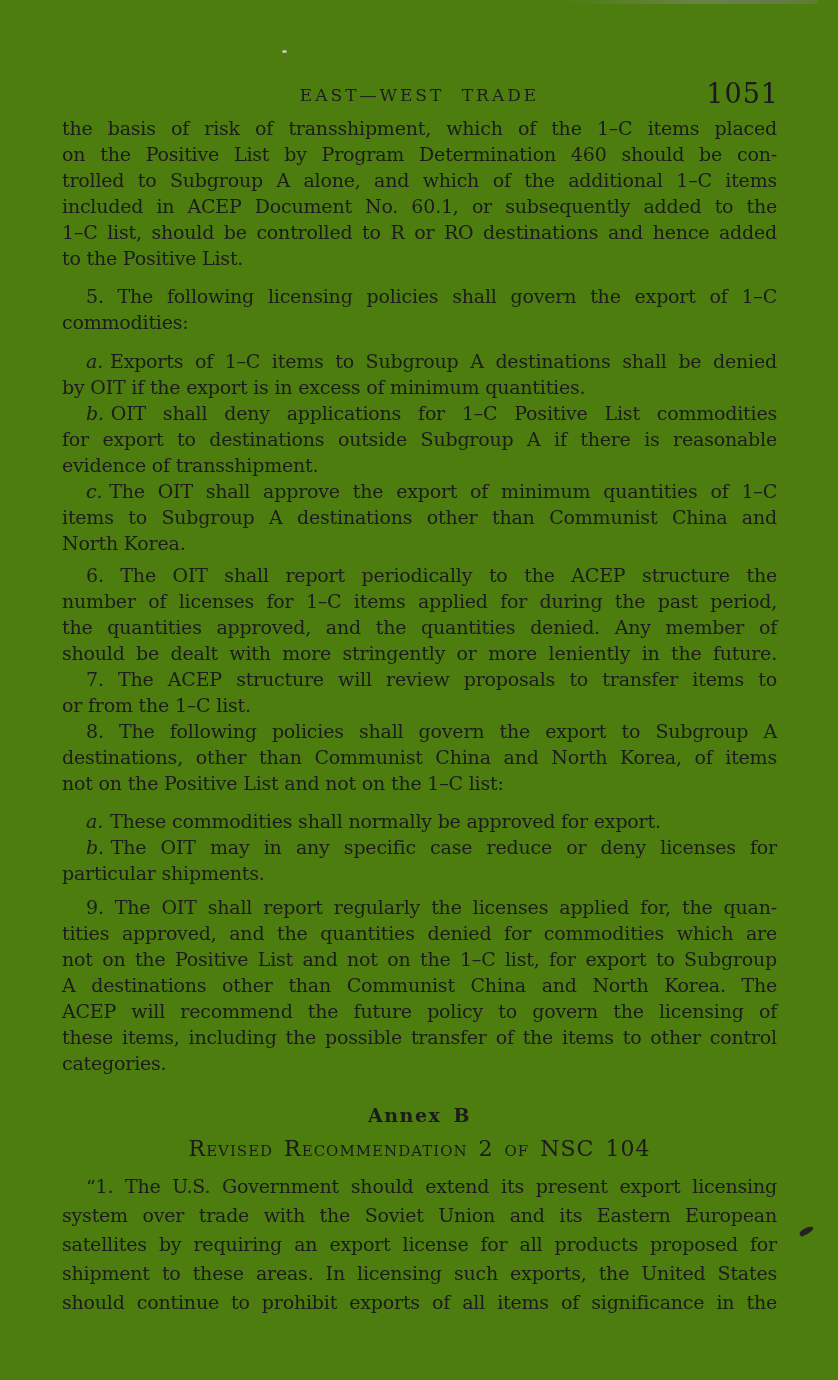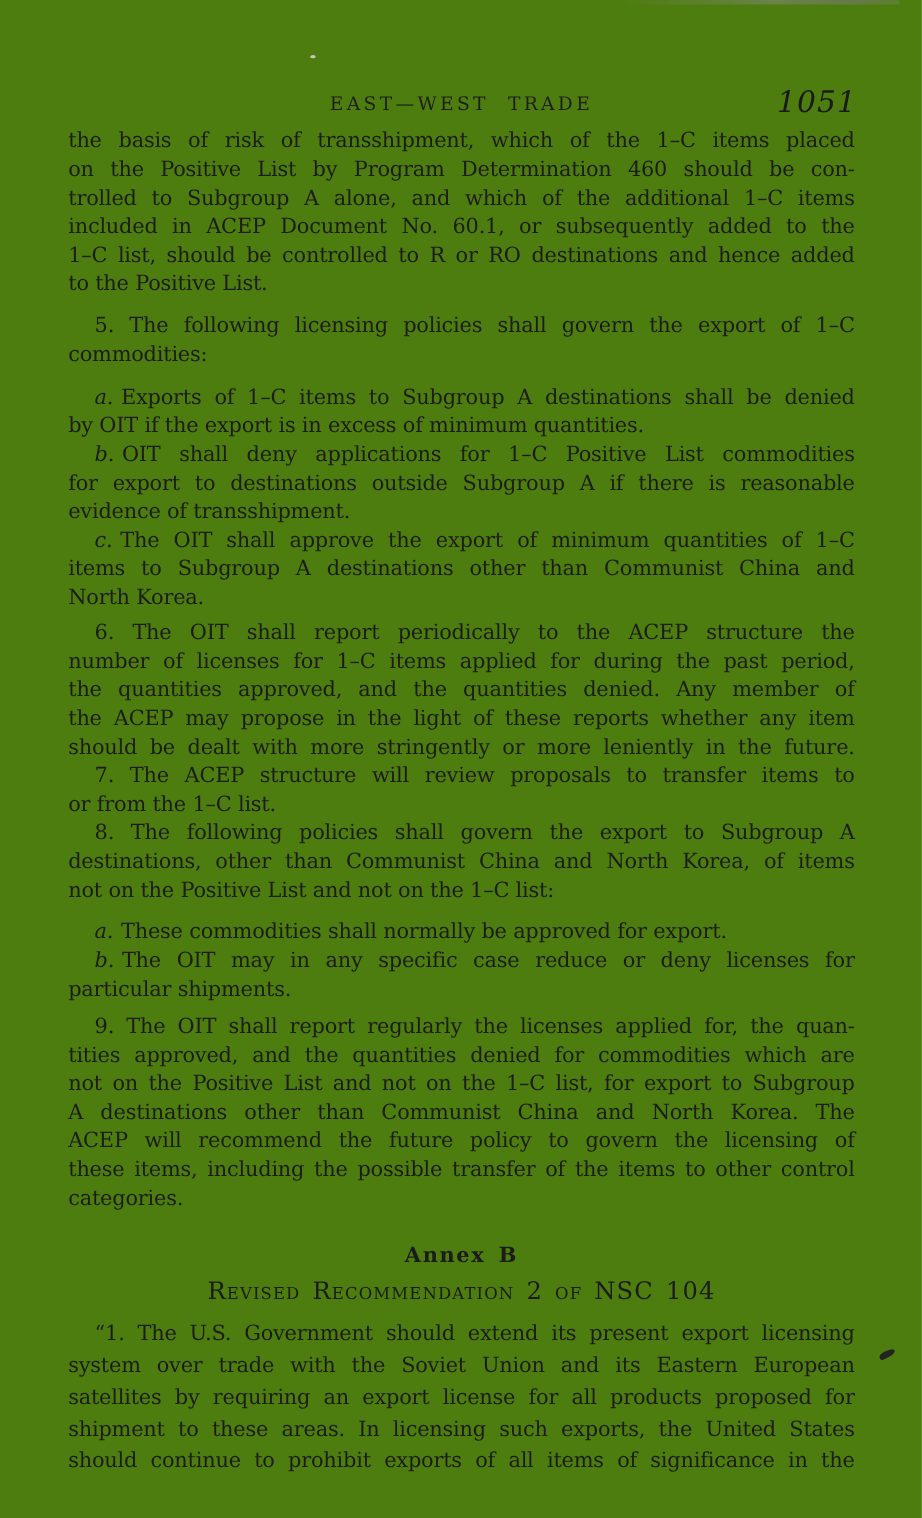--- a/index.html
+++ b/index.html
@@ -43,21 +43,20 @@
     font-size: 17px;
     letter-spacing: 3px;
     word-spacing: 9px;
     color: #1e1e1e;
   }
   .hdr-num {
     position: absolute; right: -2px; bottom: -1px;
     font-size: 27px;
     letter-spacing: 1px;
     color: #1a1a1a;
-    font-style: italic;
   }
   
   .bodytext {
     margin: 7px 61px 0 62px; 
   }
   .para { margin: 0; }
   .ln {
     font-size: 19px;
     line-height: 26px;
     letter-spacing: -0.2px;
@@ -138,21 +137,20 @@
     <section class="para">
       <div class="ln fl"><span class="mk">c.</span><span>The OIT shall approve the export of minimum quantities of 1–C</span></div>
       <div class="ln">items to Subgroup A destinations other than Communist China and</div>
       <div class="ln end">North Korea.</div>
     </section>
 
     <section class="para gap-p6">
       <div class="ln fl">6. The OIT shall report periodically to the ACEP structure the</div>
       <div class="ln">number of licenses for 1–C items applied for during the past period,</div>
       <div class="ln">the quantities approved, and the quantities denied. Any member of</div>
-      <div class="ln">the ACEP may propose in the light of these reports whether any item</div>
       <div class="ln">should be dealt with more stringently or more leniently in the future.</div>
     </section>
 
     <section class="para">
       <div class="ln fl">7. The ACEP structure will review proposals to transfer items to</div>
       <div class="ln end">or from the 1–C list.</div>
     </section>
 
     <section class="para">
       <div class="ln fl">8. The following policies shall govern the export to Subgroup A</div>

